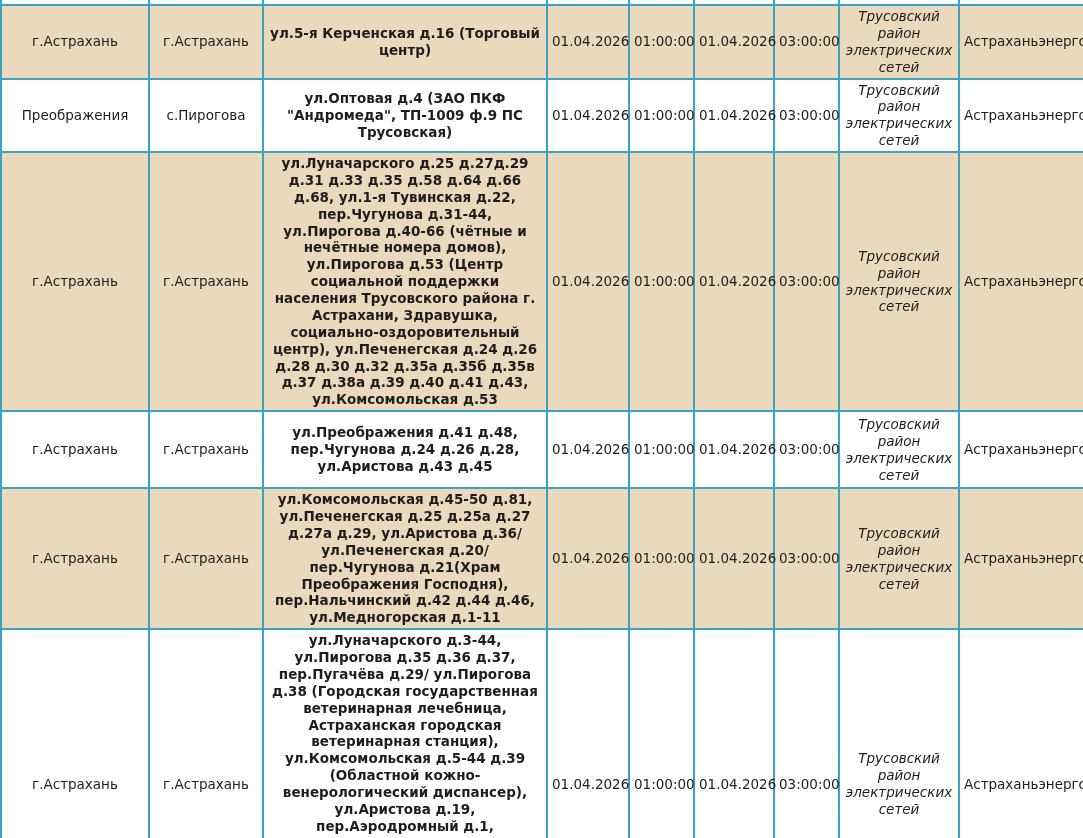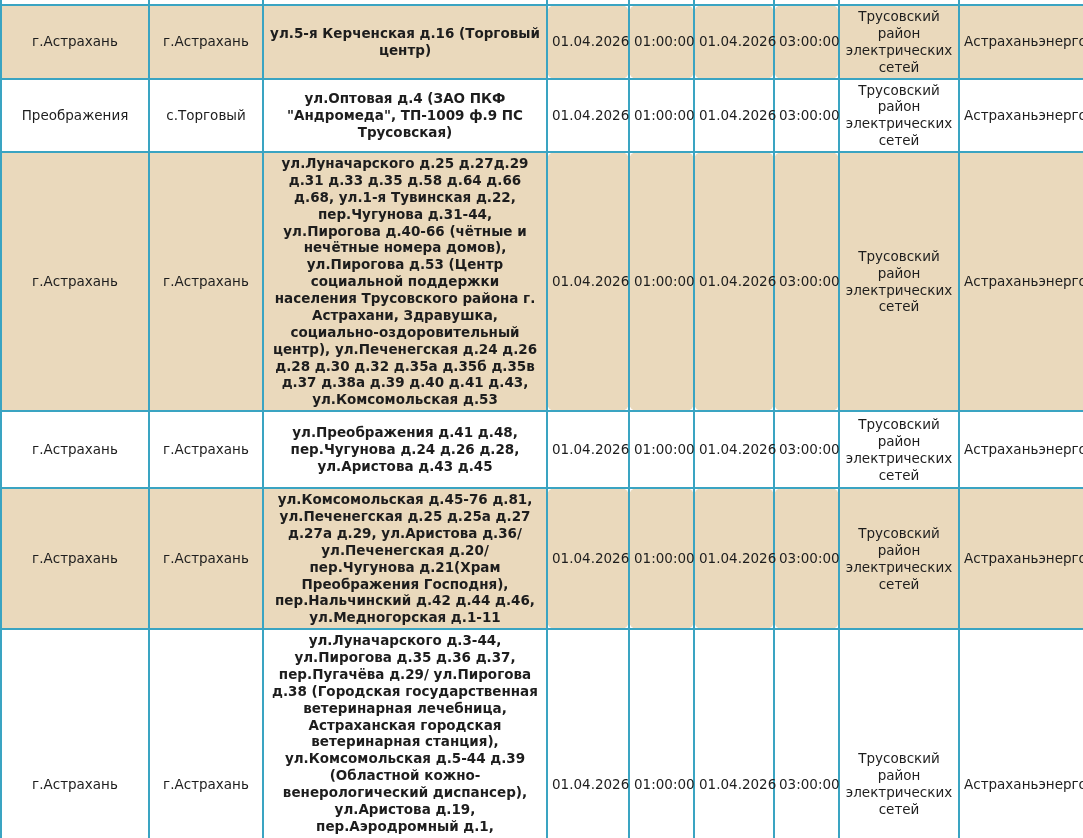--- a/index.html
+++ b/index.html
@@ -32,22 +32,22 @@
     word-wrap:break-word;
     overflow-wrap:break-word;
   }
   tr.shaded td{background:var(--row-shade);}
   
   col.w1{width:148px;} col.w2{width:114px;} col.w3{width:284px;}
   col.w4{width:82px;}  col.w5{width:65px;}  col.w6{width:80px;}
   col.w7{width:65px;}  col.w8{width:120px;} col.w9{width:125px;}
   
   td.c-addresses{font-size:12.5px;line-height:16px;padding:2px 3px;font-weight:bold;}
-  td.c-date, td.c-time{font-size:13px;padding:2px 1px;white-space:nowrap;border-radius:8px;}
-  td.c-network{font-size:13px;line-height:1.25;padding:2px 2px;}
+  td.c-date, td.c-time{font-size:13px;padding:2px 1px;white-space:nowrap;}
+  td.c-network{font-size:13px;line-height:1.25;padding:2px 2px;font-style:italic;}
   td.c-company{font-size:12.5px;padding:2px 1px;white-space:nowrap;}
   
   tbody tr:nth-child(1){height:5px;}
   tbody tr:nth-child(1) td{padding:0;border-top:0;}
   tbody tr:nth-child(2){height:70px;}
   tbody tr:nth-child(3){height:72px;}
   tbody tr:nth-child(4){height:193px;}
   tbody tr:nth-child(5){height:77px;}
   tbody tr:nth-child(6){height:120px;}
   tbody tr:nth-child(7){height:220px;}
@@ -89,21 +89,21 @@
     <td class="c-addresses">ул.5-я Керченская д.16 (Торговый центр)</td>
     <td class="c-date">01.04.2026</td>
     <td class="c-time">01:00:00</td>
     <td class="c-date">01.04.2026</td>
     <td class="c-time">03:00:00</td>
     <td class="c-network">Трусовский район электрических сетей</td>
     <td class="c-company">Астраханьэнерго</td>
   </tr>
         <tr class="plain">
     <td class="c-district">Преображения</td>
-    <td class="c-settlement">с.Торговый</td>
+    <td class="c-settlement">с.Пирогова</td>
     <td class="c-addresses">ул.Оптовая д.4 (ЗАО ПКФ "Андромеда", ТП-1009 ф.9 ПС Трусовская)</td>
     <td class="c-date">01.04.2026</td>
     <td class="c-time">01:00:00</td>
     <td class="c-date">01.04.2026</td>
     <td class="c-time">03:00:00</td>
     <td class="c-network">Трусовский район электрических сетей</td>
     <td class="c-company">Астраханьэнерго</td>
   </tr>
         <tr class="shaded">
     <td class="c-district">г.Астрахань</td>
@@ -123,21 +123,21 @@
     <td class="c-date">01.04.2026</td>
     <td class="c-time">01:00:00</td>
     <td class="c-date">01.04.2026</td>
     <td class="c-time">03:00:00</td>
     <td class="c-network">Трусовский район электрических сетей</td>
     <td class="c-company">Астраханьэнерго</td>
   </tr>
         <tr class="shaded">
     <td class="c-district">г.Астрахань</td>
     <td class="c-settlement">г.Астрахань</td>
-    <td class="c-addresses">ул.Комсомольская д.45-76 д.81, ул.Печенегская д.25 д.25а д.27 д.27а д.29, ул.Аристова д.36/ул.Печенегская д.20/ пер.Чугунова д.21(Храм Преображения Господня), пер.Нальчинский д.42 д.44 д.46, ул.Медногорская д.1-11</td>
+    <td class="c-addresses">ул.Комсомольская д.45-50 д.81, ул.Печенегская д.25 д.25а д.27 д.27а д.29, ул.Аристова д.36/ул.Печенегская д.20/ пер.Чугунова д.21(Храм Преображения Господня), пер.Нальчинский д.42 д.44 д.46, ул.Медногорская д.1-11</td>
     <td class="c-date">01.04.2026</td>
     <td class="c-time">01:00:00</td>
     <td class="c-date">01.04.2026</td>
     <td class="c-time">03:00:00</td>
     <td class="c-network">Трусовский район электрических сетей</td>
     <td class="c-company">Астраханьэнерго</td>
   </tr>
         <tr class="plain">
     <td class="c-district">г.Астрахань</td>
     <td class="c-settlement">г.Астрахань</td>

